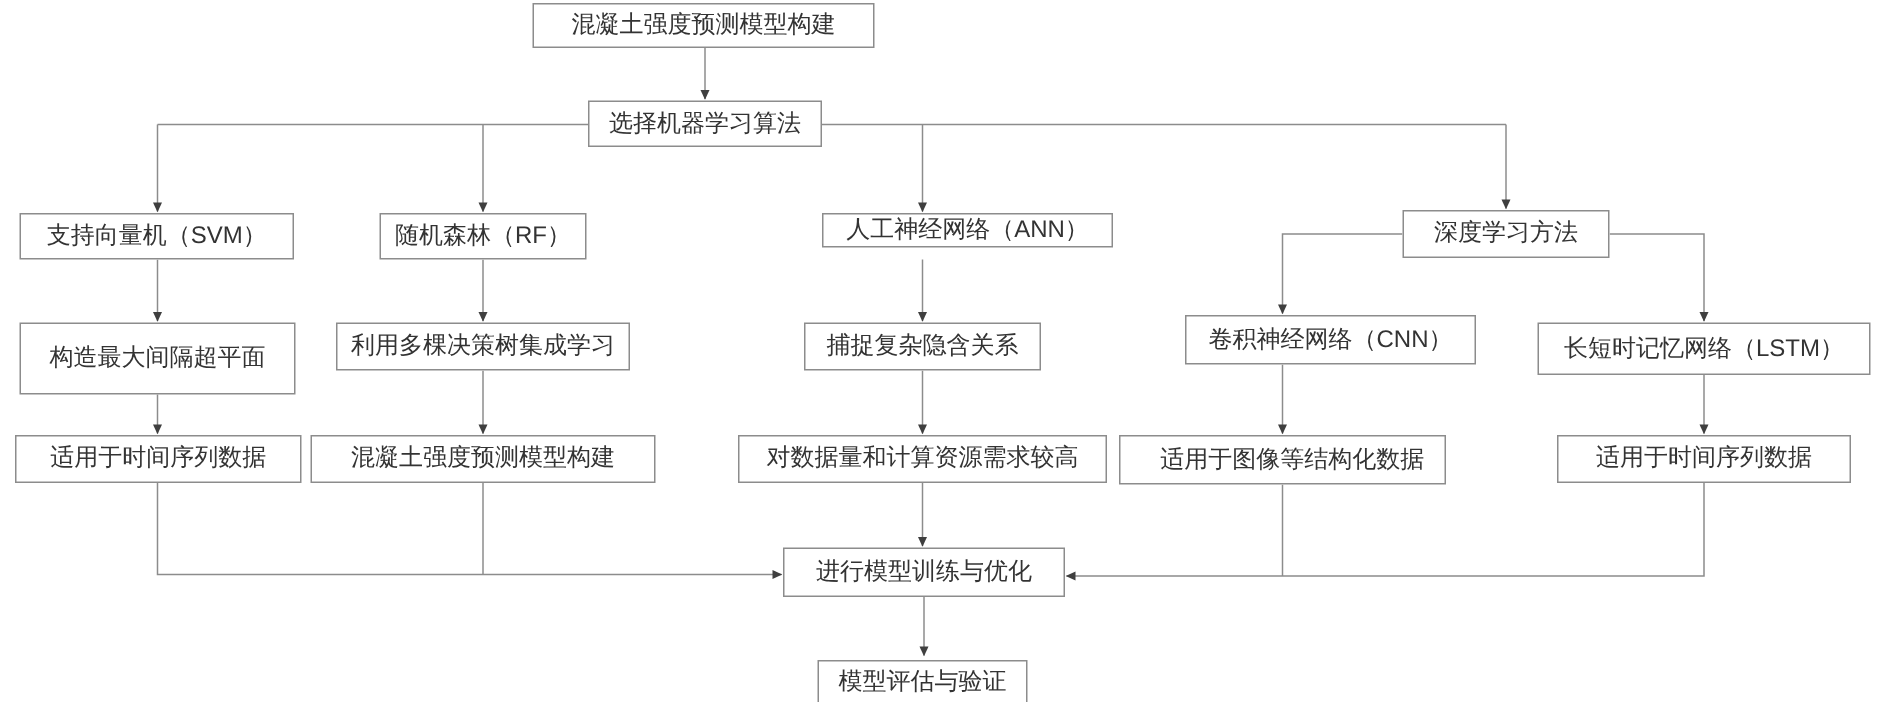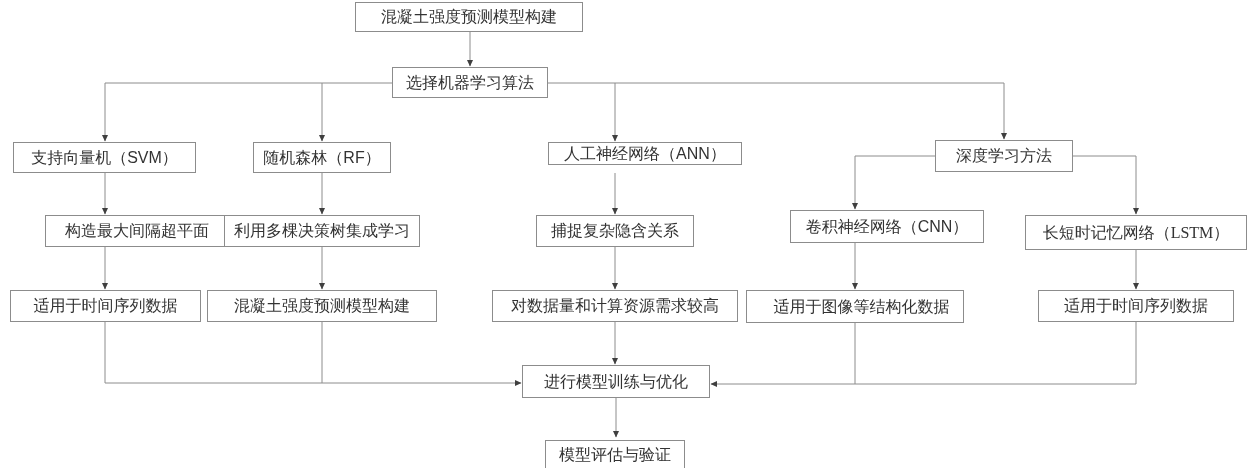--- a/index.html
+++ b/index.html
@@ -82,23 +82,23 @@
 
   <div class="node" style="left:355px; top:2px;   width:228px; height:30px;">混凝土强度预测模型构建</div>
   <div class="node" style="left:392px; top:67px;  width:156px; height:31px;">选择机器学习算法</div>
 
   <div class="node" style="left:13px;  top:142px; width:183px; height:31px;">支持向量机（SVM）</div>
   <div class="node" style="left:253px; top:142px; width:138px; height:31px;">随机森林（RF）</div>
   <div class="node" style="left:518px; top:142px; width:194px; height:23px;margin-left:30px;">人工神经网络（ANN）</div>
   <div class="node" style="left:935px; top:140px; width:138px; height:32px;">深度学习方法</div>
 
   <div class="node" style="left:758px;  top:210px; width:194px; height:33px;margin-left:32px;">卷积神经网络（CNN）</div>
-  <div class="node" style="left:1025px; top:215px; width:222px; height:35px;font-family:Liberation Serif, serif;">长短时记忆网络（LSTM）</div>
+  <div class="node" style="left:1025px; top:215px; width:222px; height:35px;">长短时记忆网络（LSTM）</div>
 
-  <div class="node" style="left:13px;  top:215px; width:184px; height:32px;margin-left:32px;">构造最大间隔超平面</div>
+  <div class="node" style="left:13px;  top:215px; width:184px; height:48px;">构造最大间隔超平面</div>
   <div class="node" style="left:224px; top:215px; width:196px; height:32px;text-align:center;">利用多棵决策树集成学习</div>
   <div class="node" style="left:536px; top:215px; width:158px; height:32px;">捕捉复杂隐含关系</div>
 
   <div class="node" style="left:10px;  top:290px; width:191px; height:32px;">适用于时间序列数据</div>
   <div class="node" style="left:207px; top:290px; width:230px; height:32px;">混凝土强度预测模型构建</div>
   <div class="node" style="left:492px; top:290px; width:246px; height:32px;">对数据量和计算资源需求较高</div>
   <div class="node" style="left:746px; top:290px; width:218px; height:33px;padding-left:13px;">适用于图像等结构化数据</div>
   <div class="node" style="left:522px; top:365px; width:188px; height:33px;">进行模型训练与优化</div>
 
   <div class="node" style="left:1038px;top:290px; width:196px; height:32px;">适用于时间序列数据</div>

